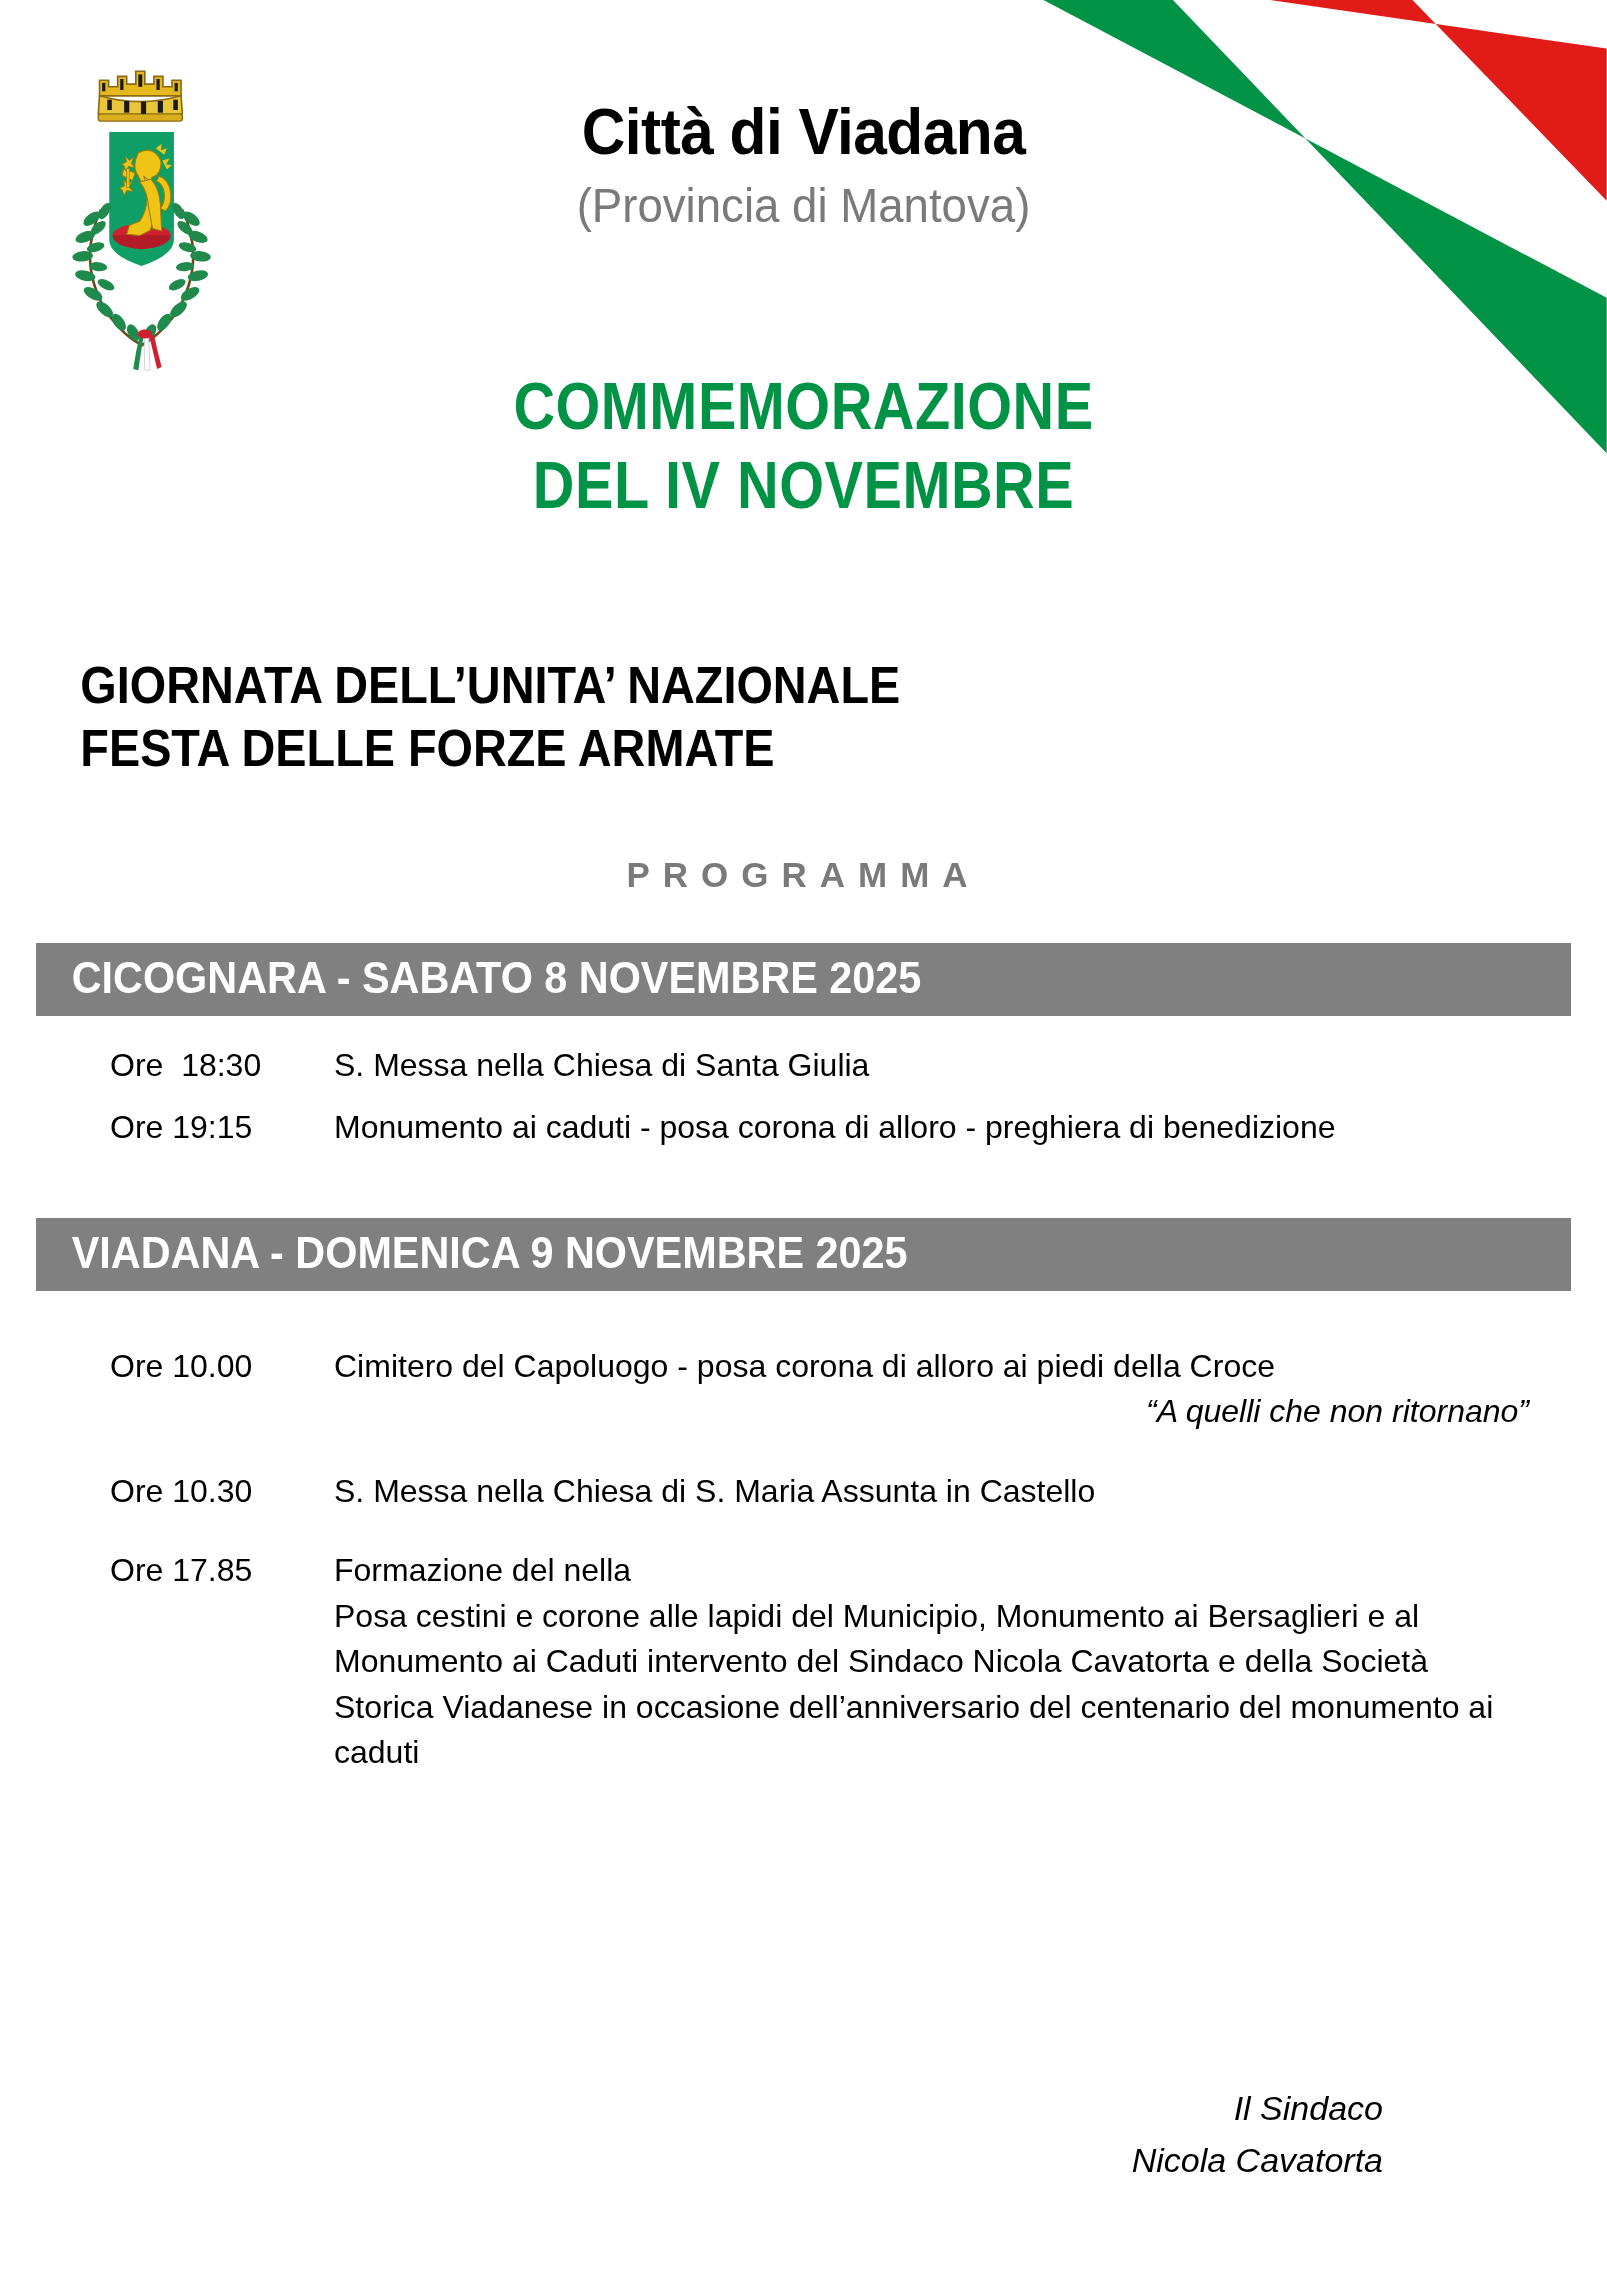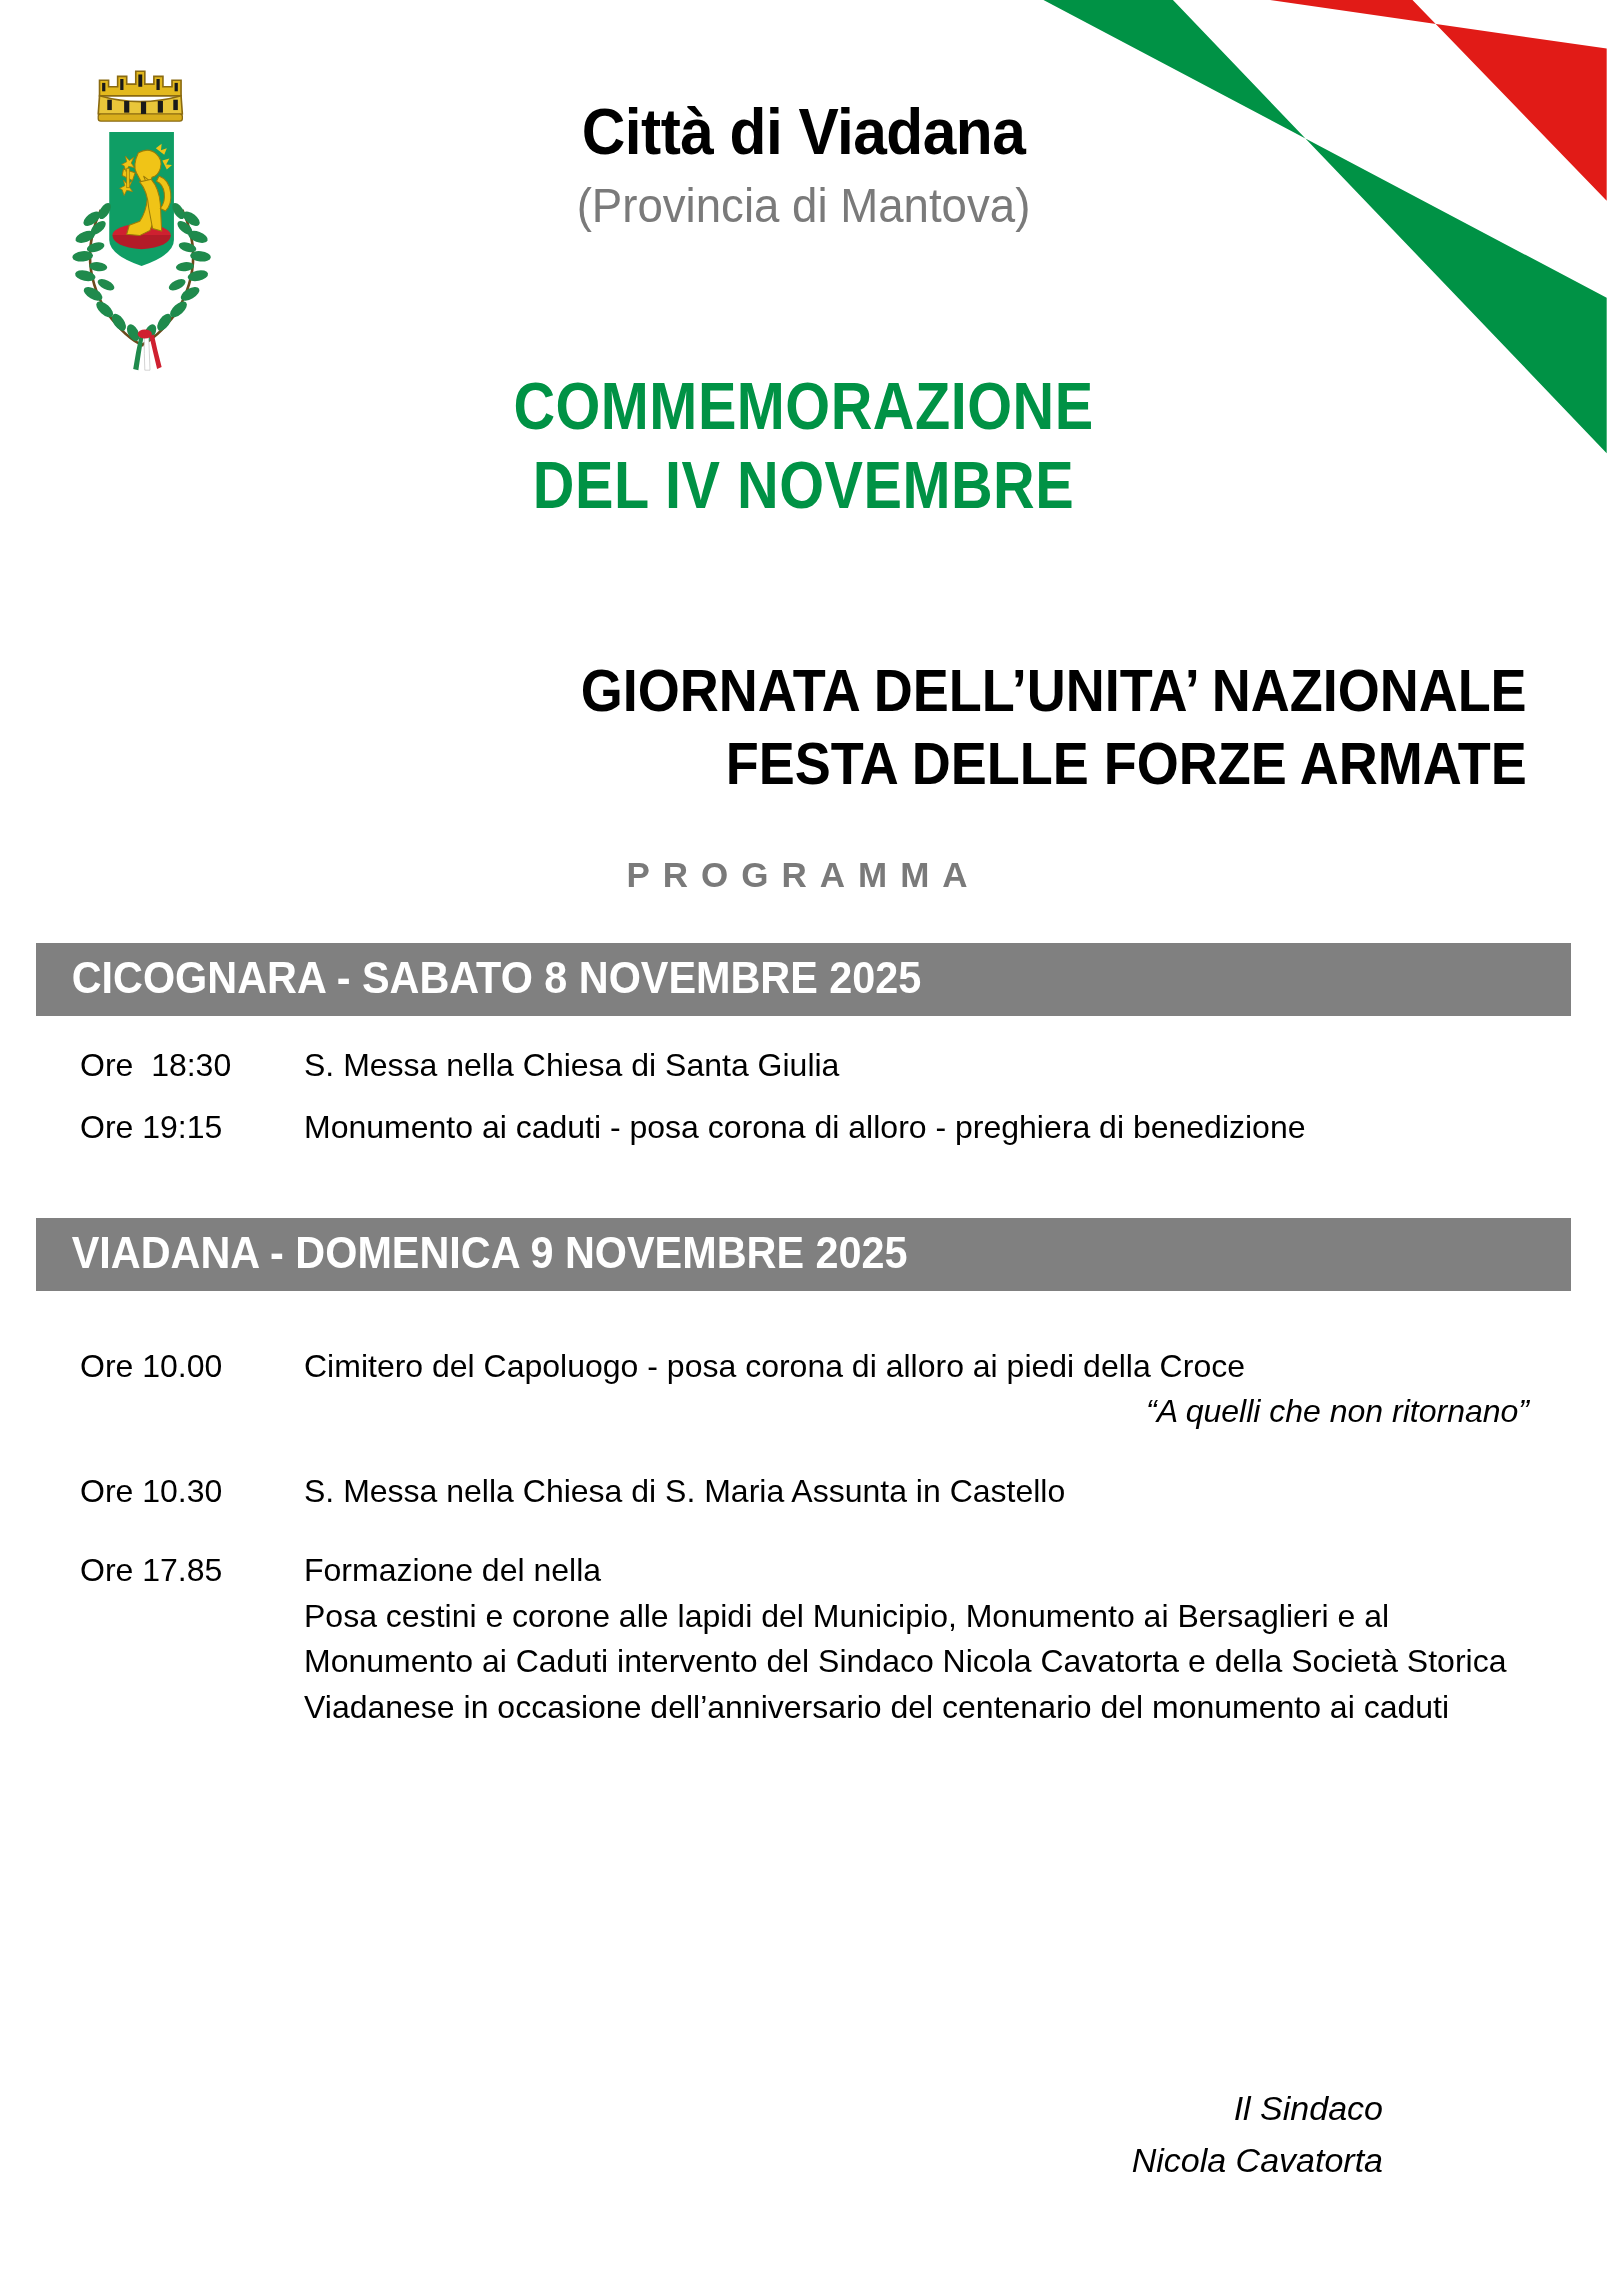--- a/index.html
+++ b/index.html
@@ -73,24 +73,24 @@
     line-height: 1.18;
     letter-spacing: 0.6px;
   }
   #main-heading div { transform: scaleX(0.86); }
 
   
   #sub-heading {
     position: absolute;
     left: 0; right: 0;
     top: 654px;
-    text-align: right;
+    text-align: left;
     color: #000;
     font-weight: bold;
-    font-size: 60px;
+    font-size: 52px;
     line-height: 1.22;
     letter-spacing: 0px;
   }
   #sub-heading div { transform: scaleX(0.90); }
 
   
   #programma-label {
     position: absolute;
     left: 0; right: 0;
     top: 855px;
@@ -127,21 +127,21 @@
   .section-items {
     padding: 0 0 0 0;
     margin-top: 28.5px;
   }
   .item {
     display: flex;
     align-items: flex-start;
     font-size: 32px;
     line-height: 1.42;
     margin-bottom: 24.6px;
-    padding-left: 80px;
+    padding-left: 110px;
   }
   .item-time {
     flex: 0 0 224px;
     white-space: pre;
     font-weight: normal;
   }
   .item-desc { flex: 1 1 auto; padding-right: 78px; }
   .item-desc p { margin: 0; }
   .item-desc p.quote { font-style: italic; text-align: right; }
 

